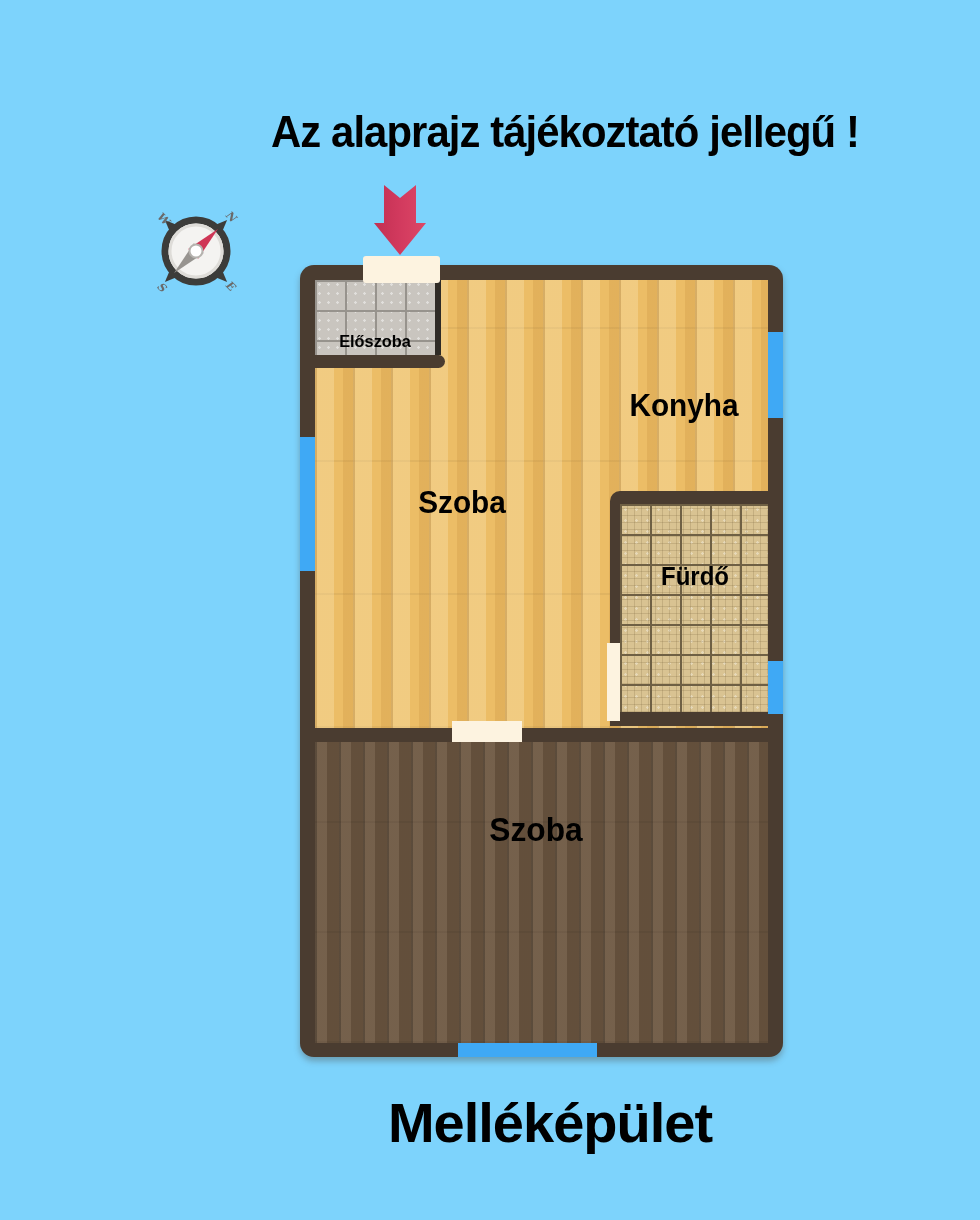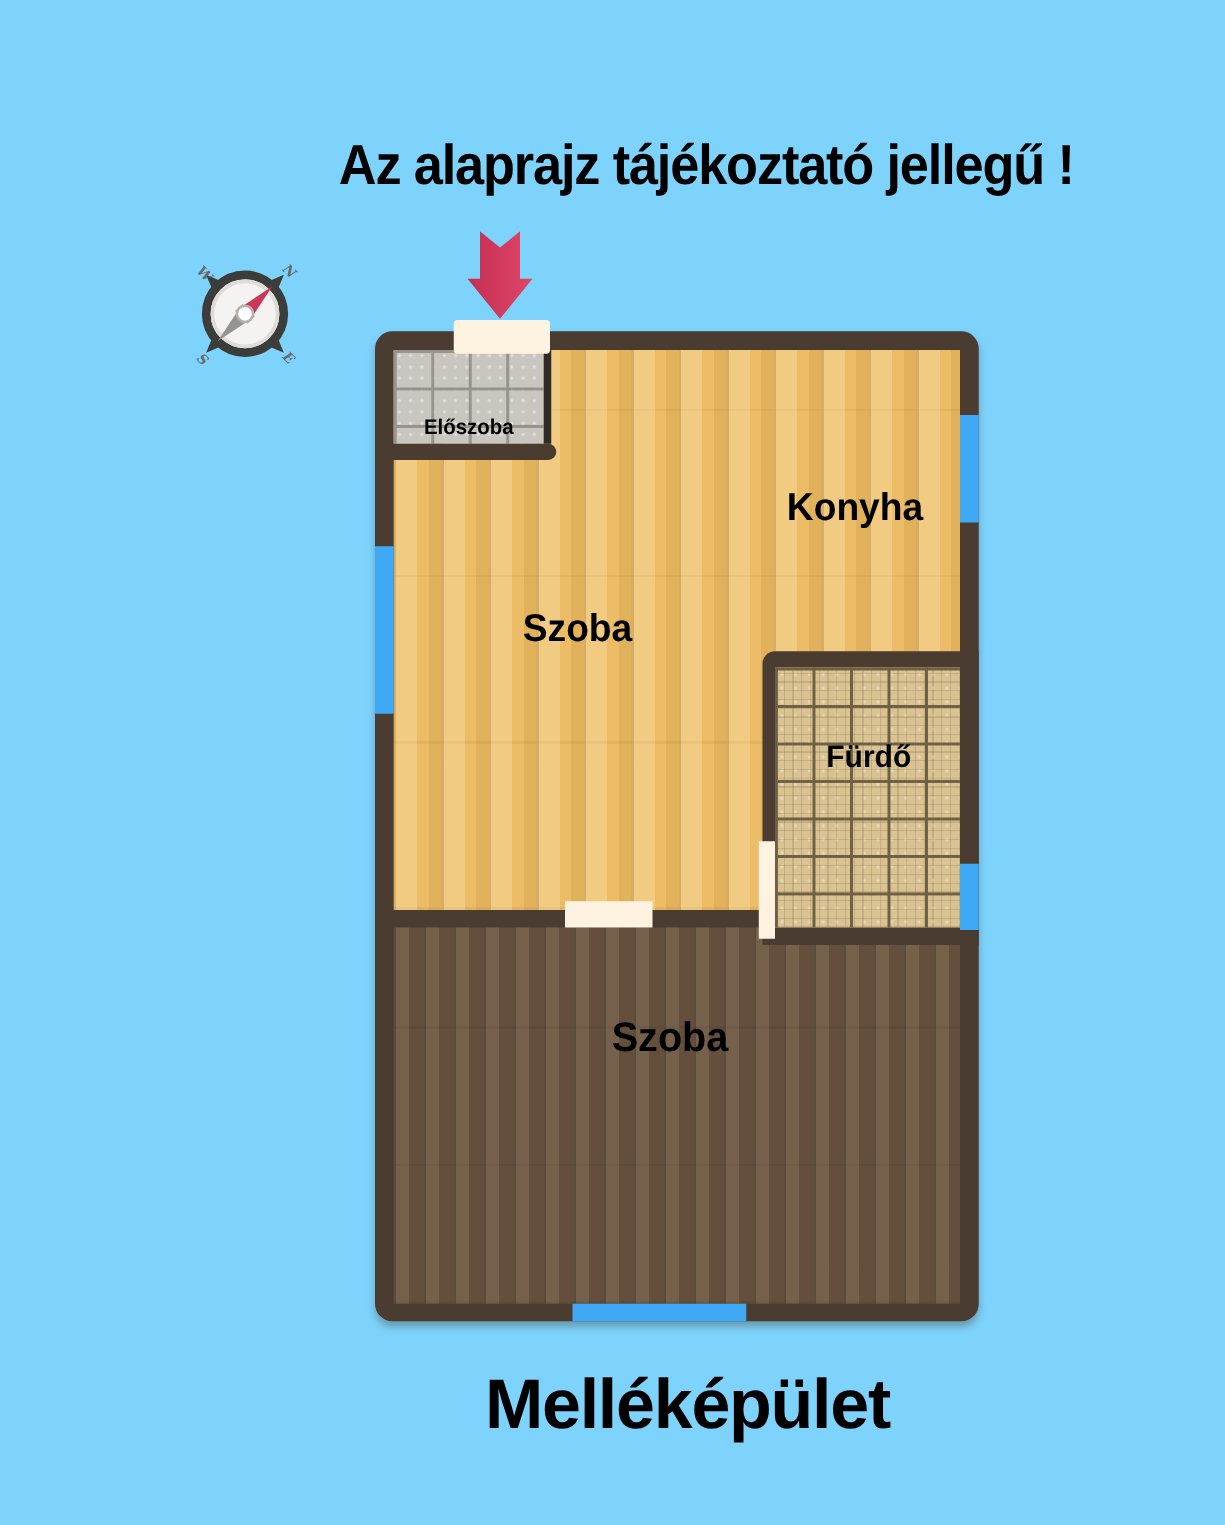--- a/index.html
+++ b/index.html
@@ -66,21 +66,21 @@
     background-image:
       linear-gradient(var(--hall-grout) 2px, rgba(0,0,0,0) 2px),
       linear-gradient(90deg, var(--hall-grout) 2px, rgba(0,0,0,0) 2px),
       radial-gradient(rgba(255,255,255,.45) 1px, rgba(0,0,0,0) 1.5px);
     background-size:30px 30px,30px 30px,9px 9px;
   }
   .eloszoba-wall-right{left:135px;top:15px;width:6px;height:75px;background:var(--wall-dark);}
   .eloszoba-wall-bottom{left:0;top:90px;width:145px;height:13px;background:var(--wall);border-radius:0 7px 7px 0;}
 
   .bathroom{
-    left:310px;top:256px;width:173px;height:235px;
+    left:310px;top:226px;width:173px;height:235px;
     background:var(--wall);border-top-left-radius:10px;
   }
   .bath-tiles{
     left:10px;top:13px;width:148px;height:208px;
     background-color:var(--bath-tile);
     background-image:
       linear-gradient(var(--bath-grout) 2px, rgba(0,0,0,0) 2px),
       linear-gradient(90deg, var(--bath-grout) 2px, rgba(0,0,0,0) 2px),
       repeating-linear-gradient(0deg, rgba(121,100,60,.22) 0 1px, rgba(0,0,0,0) 1px 7px),
       repeating-linear-gradient(90deg, rgba(121,100,60,.22) 0 1px, rgba(0,0,0,0) 1px 7px),

